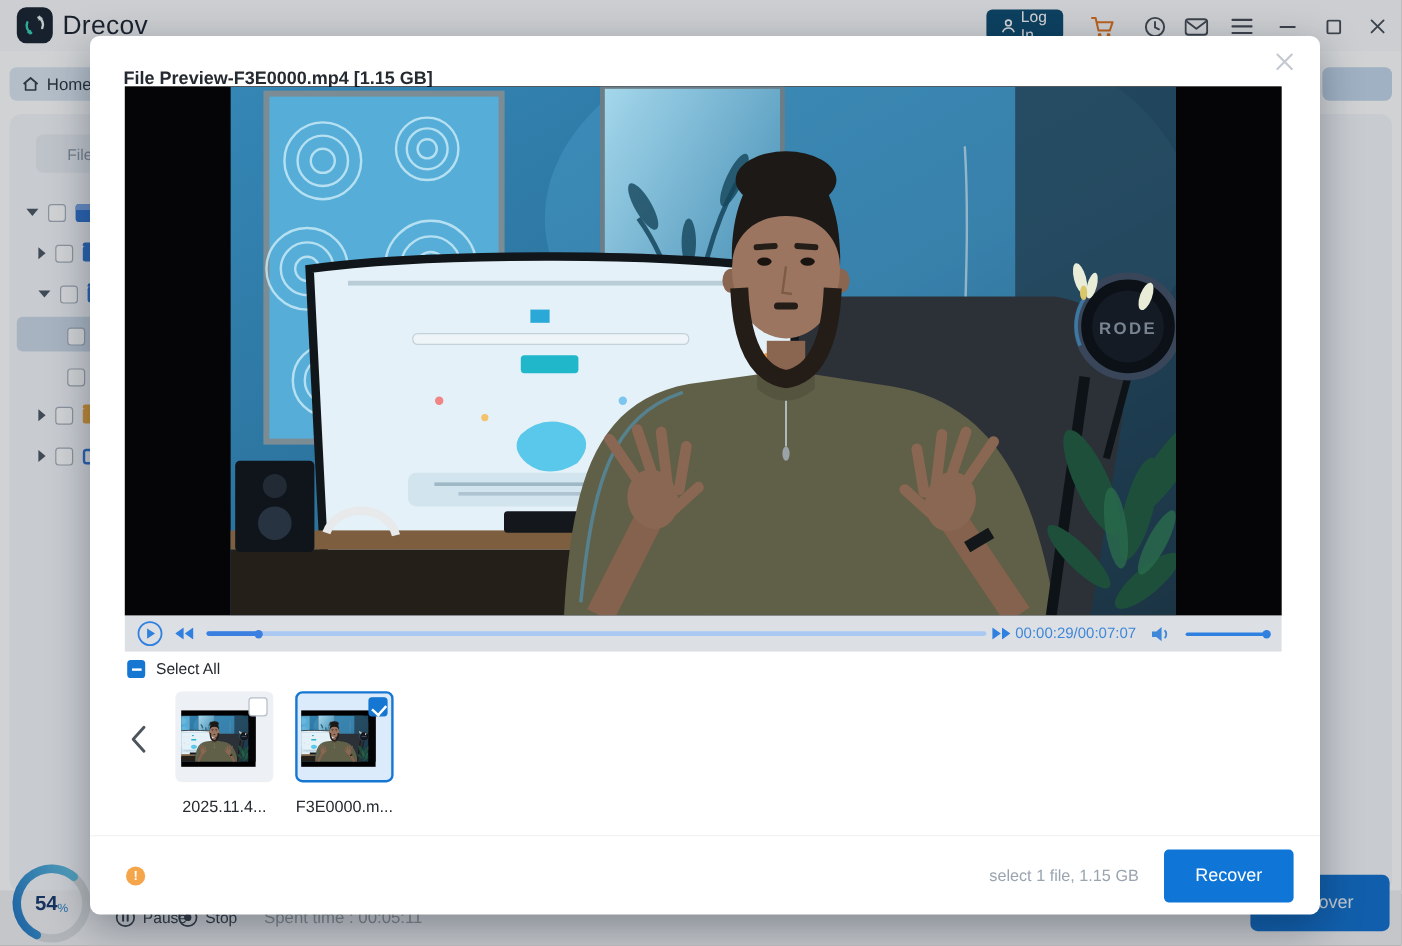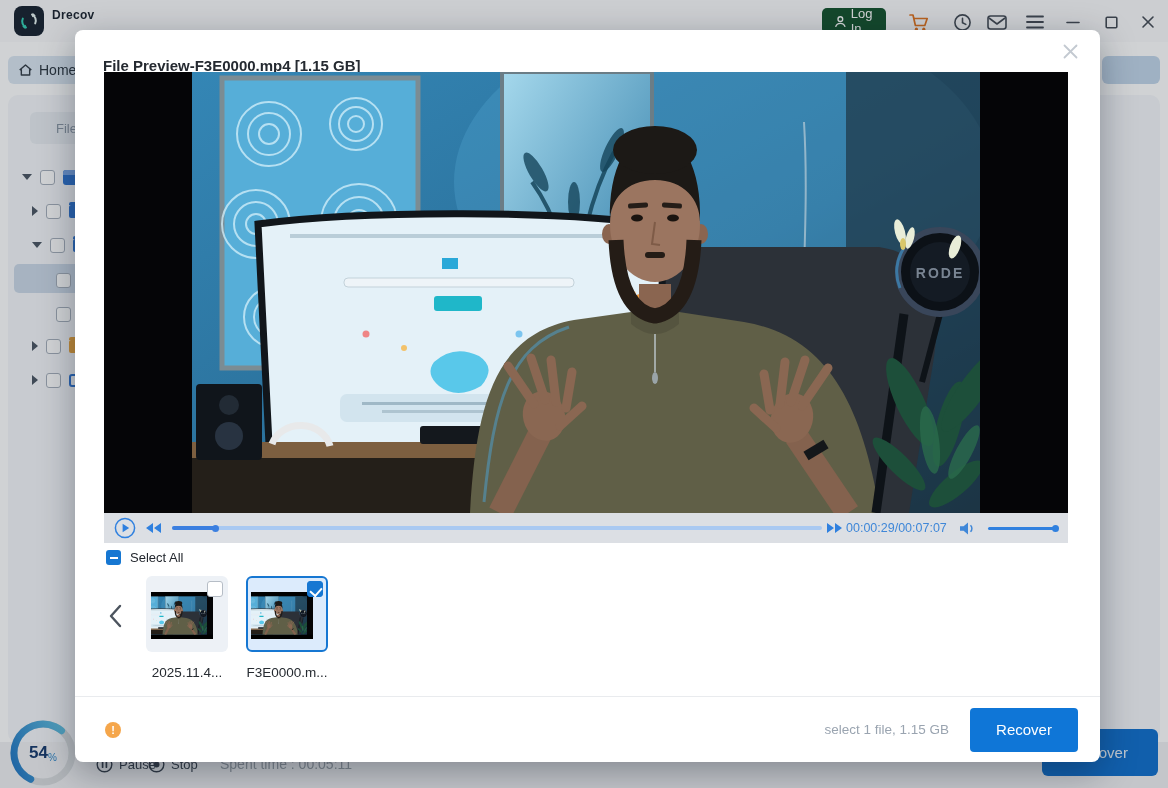--- a/index.html
+++ b/index.html
@@ -2,22 +2,22 @@
 <html><head>
 <meta charset="utf-8">
 <style>
   * { margin:0; padding:0; box-sizing:border-box; }
   body { font-family:"Liberation Sans", sans-serif; background:#555; }
   .screen { position:relative; width:1168px; height:788px; background:#eef0f3; overflow:hidden; }
 
   
   .titlebar { position:absolute; left:0; top:0; width:1168px; height:42px; background:#fafbfc; }
   .logo-box { position:absolute; left:14px; top:6px; width:30px; height:30px; border-radius:8px; background:#182230; display:flex; align-items:center; justify-content:center; }
-  .app-title { position:absolute; left:52px; top:8px; font-size:12px; font-weight:bold; color:#1c2430; letter-spacing:0.3px; }
-  .login-btn { position:absolute; left:822px; top:8px; width:64px; height:26px; background:#14532d; border-radius:5px; color:#fff; font-size:13px; display:flex; align-items:center; justify-content:center; gap:4px;padding-left:12px; }
+  .app-title { position:absolute; left:52px; top:8px; font-size:22px; font-weight:normal; color:#1c2430; letter-spacing:0.3px; }
+  .login-btn { position:absolute; left:822px; top:8px; width:64px; height:26px; background:#0c4a6e; border-radius:5px; color:#fff; font-size:13px; display:flex; align-items:center; justify-content:center; gap:4px;padding-left:12px; }
   .tb-icon { position:absolute; top:11px; width:22px; height:22px; display:flex; align-items:center; justify-content:center; }
   .content-bg { position:absolute; left:0; top:42px; width:1168px; height:703px; background:#ffffff; }
   .home-tab { position:absolute; left:8px; top:56px; width:100px; height:28px; background:#dbe7f2; border-radius:6px; display:flex; align-items:center; gap:6px; padding-left:10px; font-size:14px; color:#2c3640; }
   .side-panel { position:absolute; left:8px; top:95px; width:1152px; height:648px; background:#f5f7fa; border-radius:10px; }
   .right-pill { position:absolute; left:1102px; top:56px; width:58px; height:28px; background:#c2d6ea; border-radius:6px; }
   .search-box { position:absolute; left:30px; top:112px; width:200px; height:32px; background:#e9edf2; border-radius:6px; display:flex; align-items:center; padding-left:26px; font-size:13px; color:#8b97a5; }
   .tree-row { position:absolute; height:18px; display:flex; align-items:center; }
   .arr-down { width:0; height:0; border-left:5px solid transparent; border-right:5px solid transparent; border-top:6px solid #4b5663; }
   .arr-right { width:0; height:0; border-top:5px solid transparent; border-bottom:5px solid transparent; border-left:6px solid #4b5663; }
   .cbx { width:15px; height:15px; border:1.5px solid #a7b0bc; border-radius:3px; background:#fff; }

